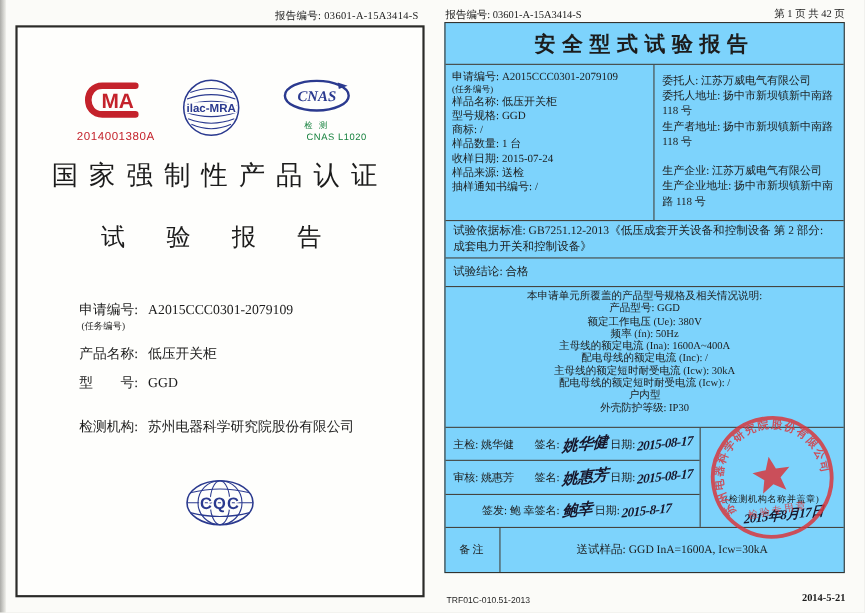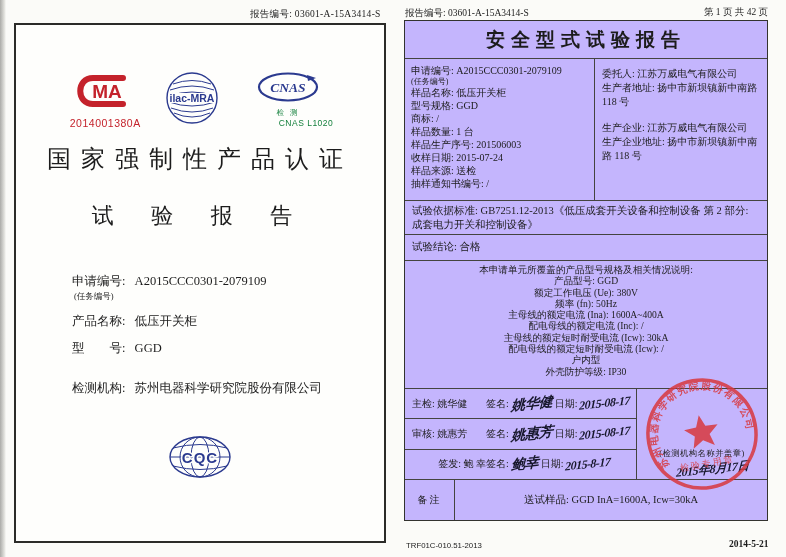--- a/index.html
+++ b/index.html
@@ -37,21 +37,21 @@
   .f-row { margin-top:0; }
   .f-row.mt { margin-top:10px; }
   .f-row.mt-lg { margin-top:23px; }
   .f-val { margin-left:6px; }
   .lp-cqc { position:absolute; top:410px; left:50%; transform:translateX(-50%); }
 
   
   .rp-header-left { position:absolute; left:405px; top:7px; font-size:9.5px; }
   .rp-header-right { position:absolute; right:18px; top:6px; font-size:9.5px; }
   .rp-box { position:absolute; left:404px; top:20px; width:364px; height:501px;
-    border:1.5px solid #33332f; background:#c4b5fd; box-sizing:border-box;
+    border:1.5px solid #33332f; background:#7dd3fc; box-sizing:border-box;
     display:flex; flex-direction:column; }
   .rp-row { border-bottom:1px solid #44443f; box-sizing:border-box; }
   .rp-title { flex:0 0 38px; display:flex; align-items:center; justify-content:center;
     font-size:19px; letter-spacing:6px; font-weight:600; }
   .rp-info { flex:0 0 142px; display:flex; }
   .rp-info-left { width:190px; border-right:1px solid #44443f; padding:5px 6px;
     font-size:10px; line-height:13px; box-sizing:border-box; }
   .rp-info-left .small { font-size:8px; line-height:9px; }
   .rp-info-right { flex:1; padding:8px 7px 0; font-size:10px; line-height:14px; }
   .rp-info-right .gap { margin-top:12px; }
@@ -176,27 +176,27 @@
     <div class="rp-title rp-row">安全型式试验报告</div>
 
     <div class="rp-info rp-row">
       <div class="rp-info-left">
         <div>申请编号: A2015CCC0301-2079109</div>
         <div class="small">(任务编号)</div>
         <div>样品名称: 低压开关柜</div>
         <div>型号规格: GGD</div>
         <div>商标: /</div>
         <div>样品数量: 1 台</div>
-        <div>样品生产序号: 201506003</div>
         <div>收样日期: 2015-07-24</div>
         <div>样品来源: 送检</div>
         <div>抽样通知书编号: /</div>
       </div>
       <div class="rp-info-right">
         <div>委托人: 江苏万威电气有限公司</div>
+        <div>委托人地址: 扬中市新坝镇新中南路 118 号</div>
         <div>生产者地址: 扬中市新坝镇新中南路 118 号</div>
         <div class="gap">生产企业: 江苏万威电气有限公司</div>
         <div>生产企业地址: 扬中市新坝镇新中南路 118 号</div>
       </div>
     </div>
 
     <div class="rp-standard rp-row">试验依据标准: GB7251.12-2013《低压成套开关设备和控制设备 第 2 部分: 成套电力开关和控制设备》</div>
 
     <div class="rp-conclusion rp-row">试验结论: 合格</div>
 

